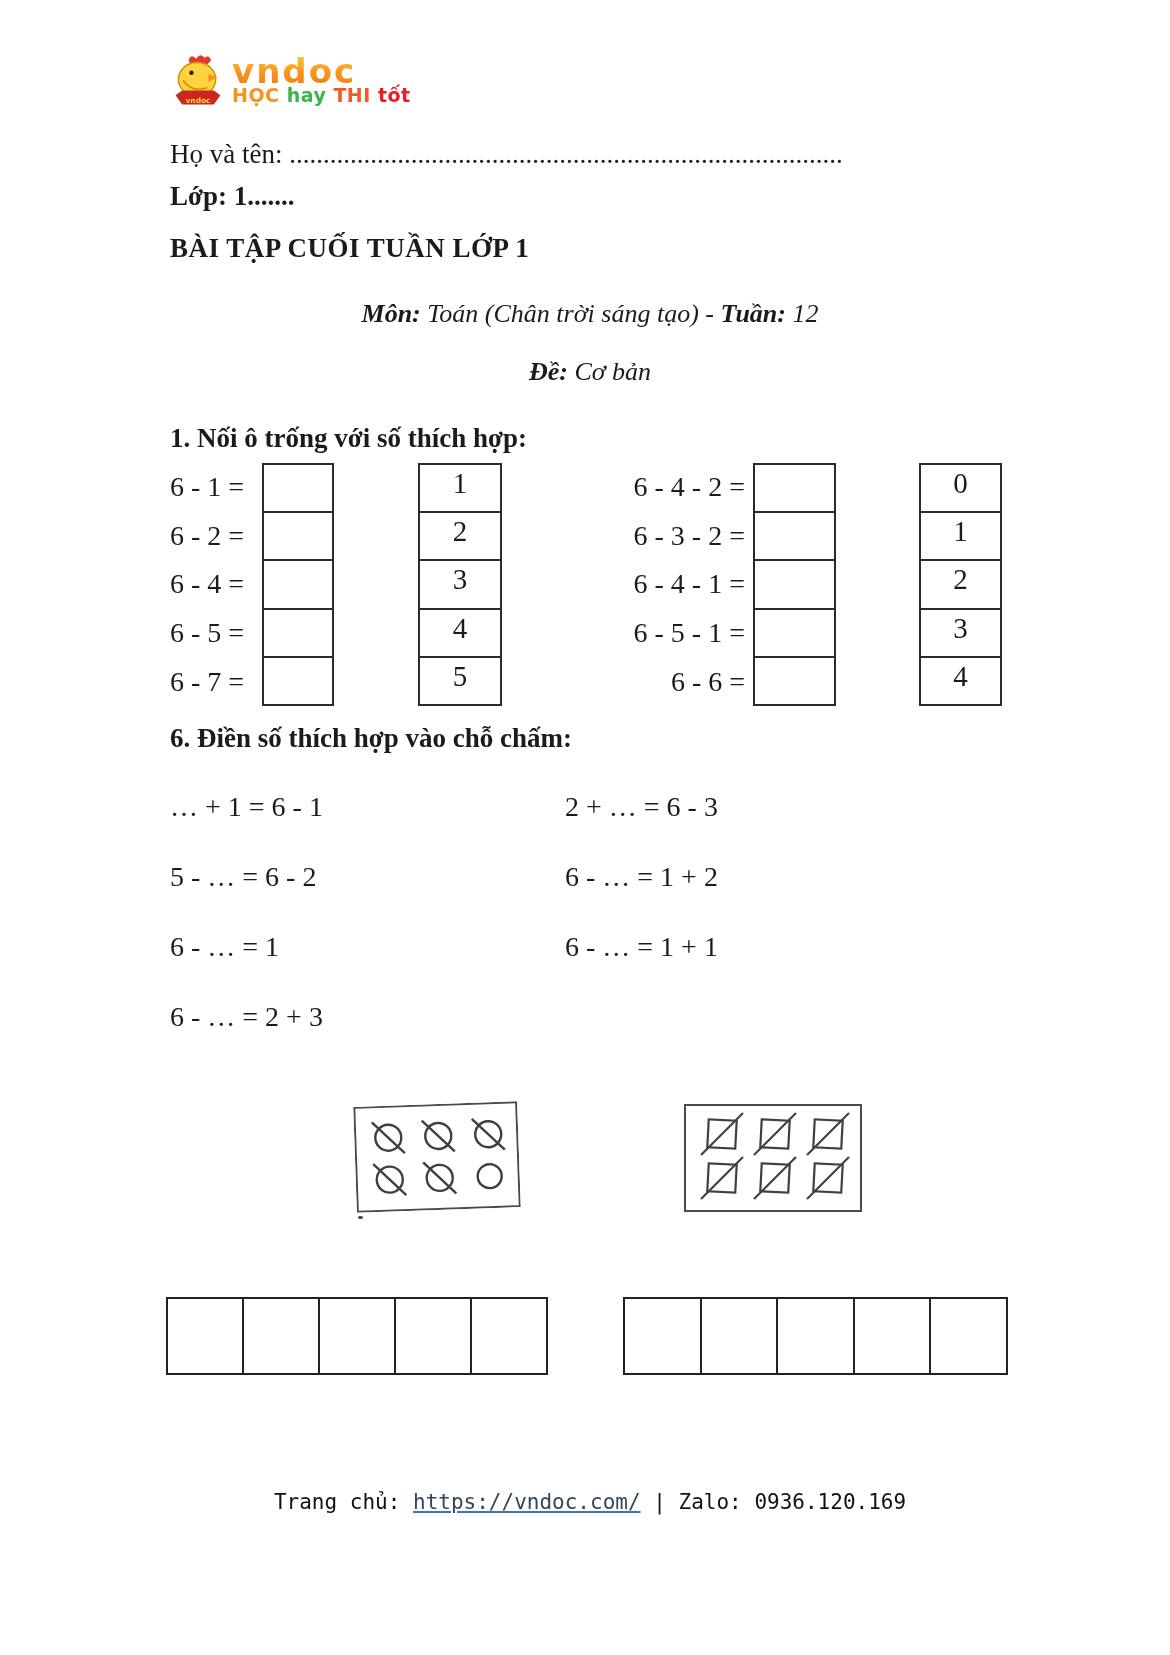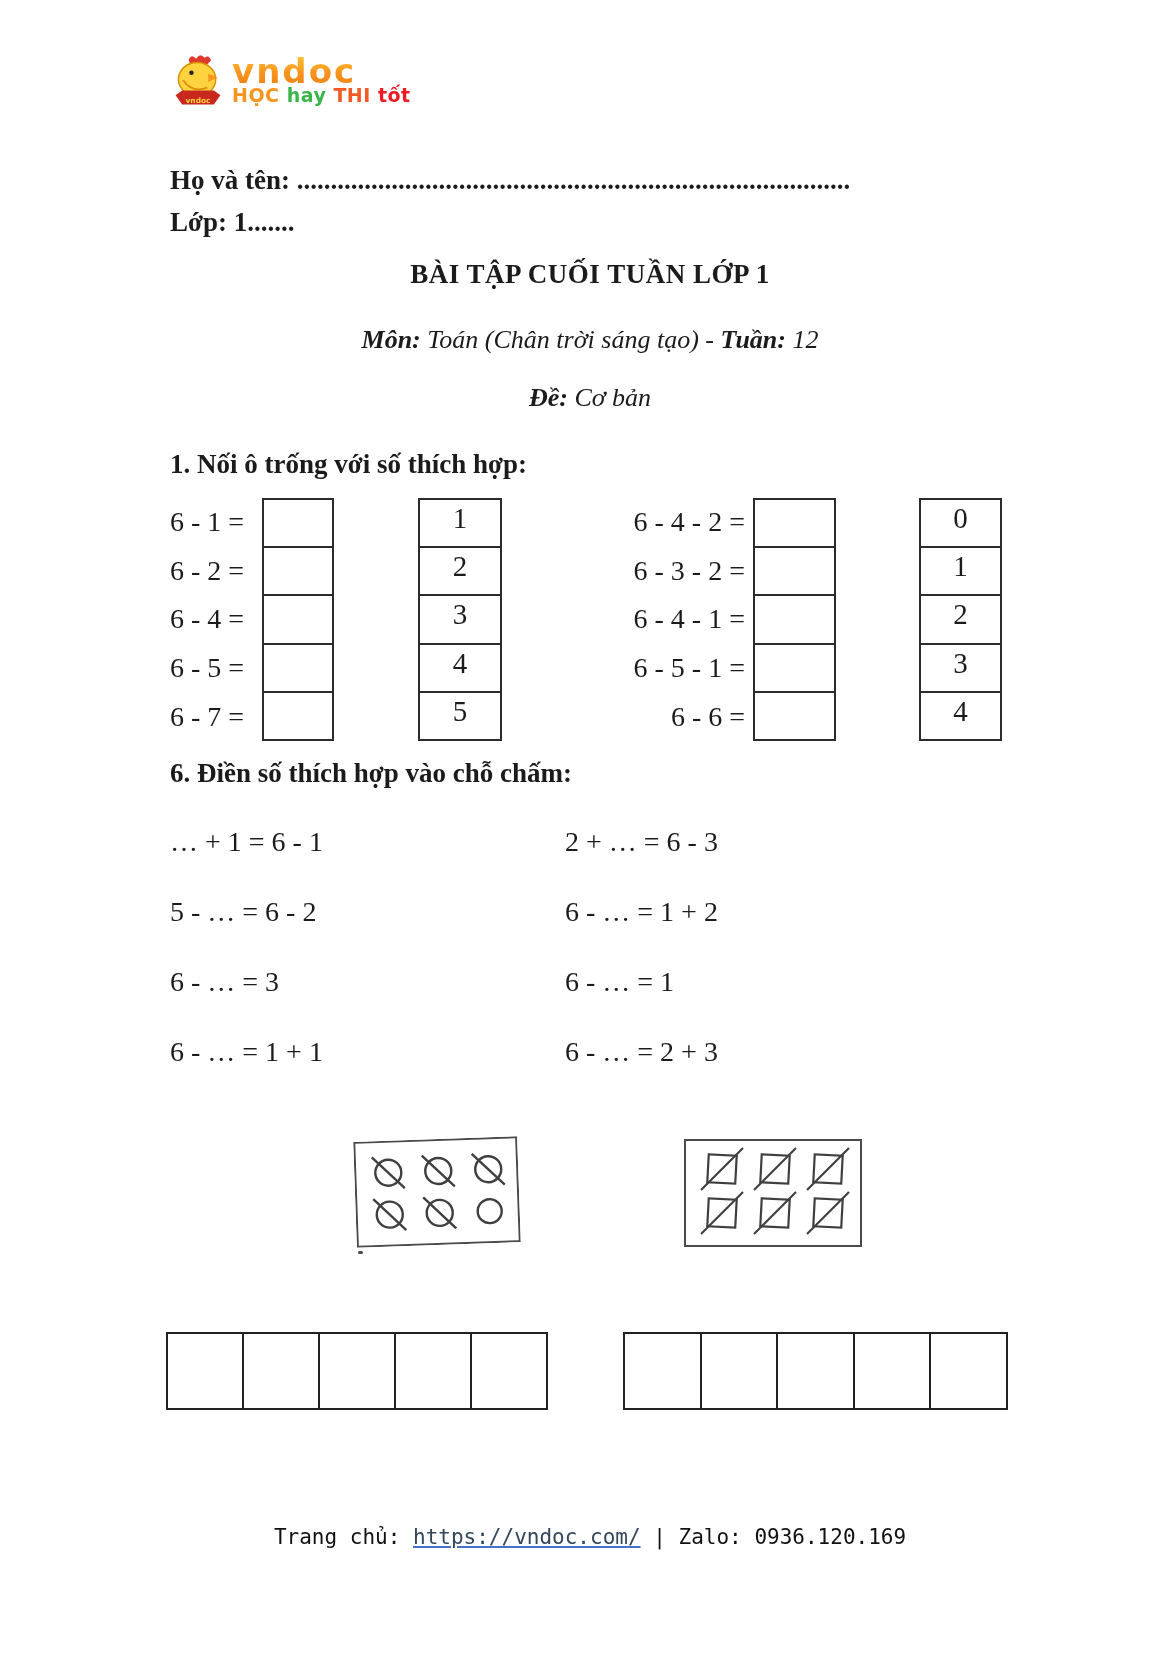--- a/index.html
+++ b/index.html
@@ -19,36 +19,36 @@
     font-family:"DejaVu Sans","Liberation Sans",sans-serif;
     font-weight:bold; font-size:34px; line-height:30px; letter-spacing:2px;
     background:linear-gradient(180deg,#ffc332 0%, #f7941e 55%, #ef8212 100%);
     -webkit-background-clip:text; background-clip:text; color:transparent;
     text-shadow:0 0 0 rgba(0,0,0,0);
   }
   .logo-tag { font-family:"DejaVu Sans","Liberation Sans",sans-serif; font-weight:bold; font-size:19px; line-height:18px; letter-spacing:.5px; }
   .tag-hoc { color:#f7941e; } .tag-hay { color:#39b54a; } .tag-thi { color:#f15a24; } .tag-tot { color:#ed1c24; }
 
   
-  .name-line { margin-top:44px; font-size:27px; font-weight:bold; line-height:36px; white-space:nowrap; overflow:hidden; width:690px; }
+  .name-line { margin-top:18px; font-size:27px; font-weight:normal; line-height:36px; white-space:nowrap; overflow:hidden; width:690px; }
   .class-line { margin-top:6px; font-size:27px; font-weight:bold; line-height:36px; }
 
   
-  .doc-title { margin-top:16px; text-align:center; font-size:27px; font-weight:bold; line-height:36px; letter-spacing:.5px; }
+  .doc-title { margin-top:16px; text-align:left; font-size:27px; font-weight:bold; line-height:36px; letter-spacing:.5px; }
   .doc-sub { margin-top:30px; text-align:center; font-size:26px; font-style:italic; line-height:36px; }
   .doc-sub b, .doc-level b { font-weight:bold; }
   .doc-level { margin-top:22px; text-align:center; font-size:26px; font-style:italic; line-height:36px; }
 
   .sec-heading { font-size:27px; font-weight:bold; line-height:36px; }
   .h1 { margin-top:30px; }
   .h2 { margin-top:14px; }
   .h3 { margin-top:42px; }
 
   
-  .match-area { margin-top:16px; display:flex; height:243px; }
+  .match-area { margin-top:7px; display:flex; height:243px; }
   .match-group { display:flex; height:243px; }
   .mg-right { margin-left:93px; }
   .expr-col { display:flex; flex-direction:column; height:243px; }
   .expr-col.left { width:80px; }
   .expr-col.right { width:150px; }
   .expr { flex:1; display:flex; align-items:center; font-size:28px; white-space:nowrap; }
   .expr-col.right .expr { justify-content:flex-end; }
   .boxcol { display:flex; flex-direction:column; height:243px; border:2px solid #2b2b2b; background:#fff; }
   .blankcol { width:72px; margin-left:12px; }
   .mg-right .blankcol { width:83px; margin-left:8px; }
@@ -160,21 +160,20 @@
     </div>
   </div>
 
   <div class="sec-heading h2">6. Điền số thích hợp vào chỗ chấm:</div>
 
   <div class="equations">
     <div class="eq">… + 1 = 6 - 1</div>
     <div class="eq">2 + … = 6 - 3</div>
     <div class="eq">5 - … = 6 - 2</div>
     <div class="eq">6 - … = 1 + 2</div>
-    <div class="eq">6 - … = 3</div>
     <div class="eq">6 - … = 1</div>
     <div class="eq">6 - … = 1 + 1</div>
     <div class="eq">6 - … = 2 + 3</div>
   </div>
 
 
   <div class="figures">
     <svg class="fig-left" width="164" height="106" viewBox="0 0 164 106">
       <rect x="1" y="1" width="162" height="104" fill="none" stroke="#4a4a4a" stroke-width="2"></rect>
       <g stroke="#3f3f3f" stroke-width="2.4" fill="none">

